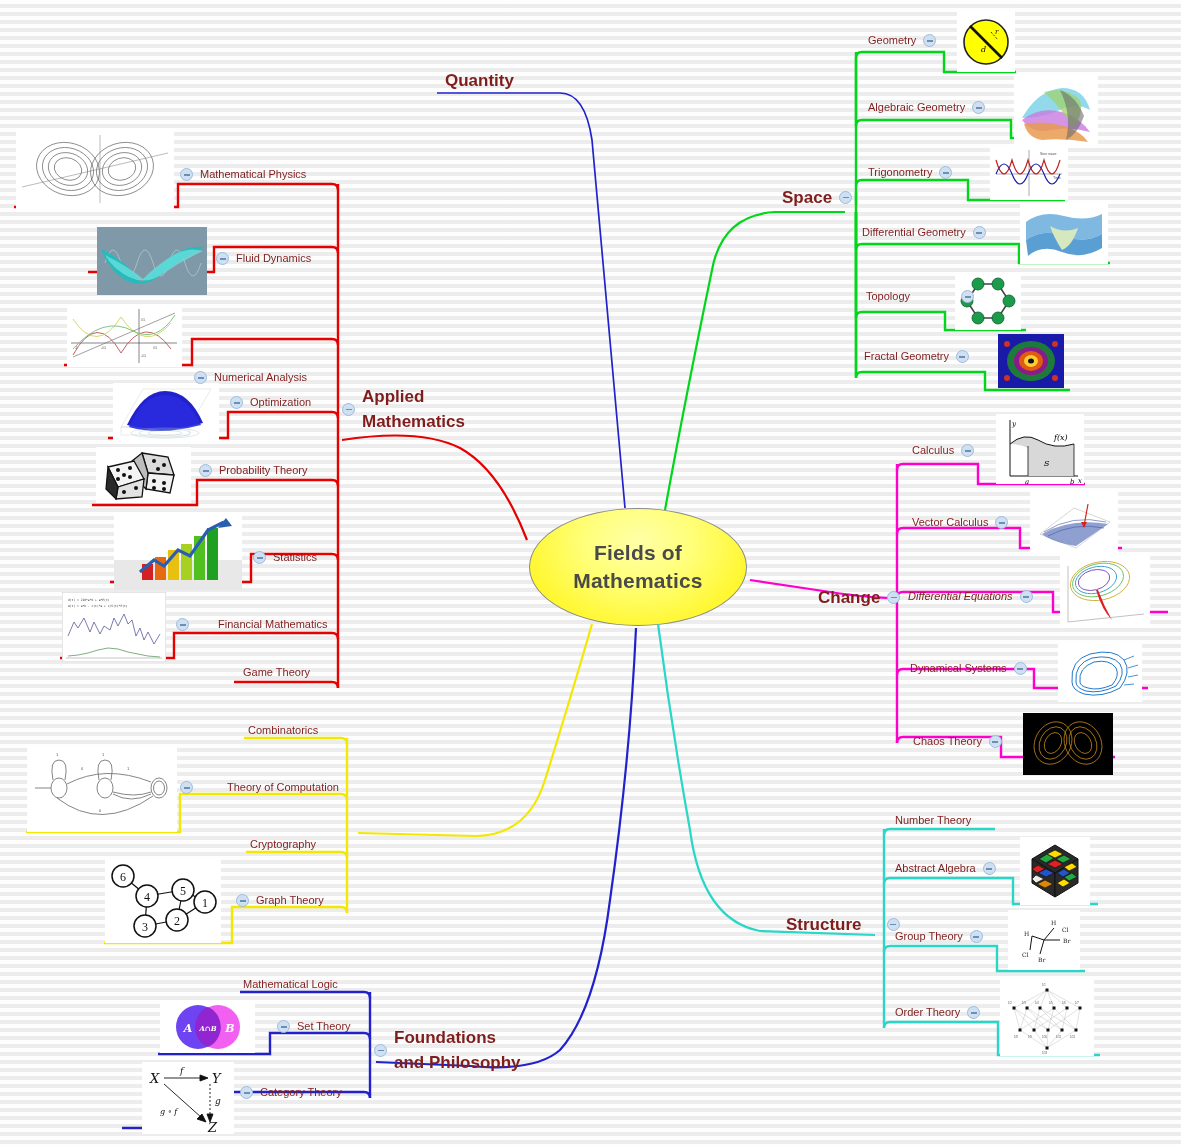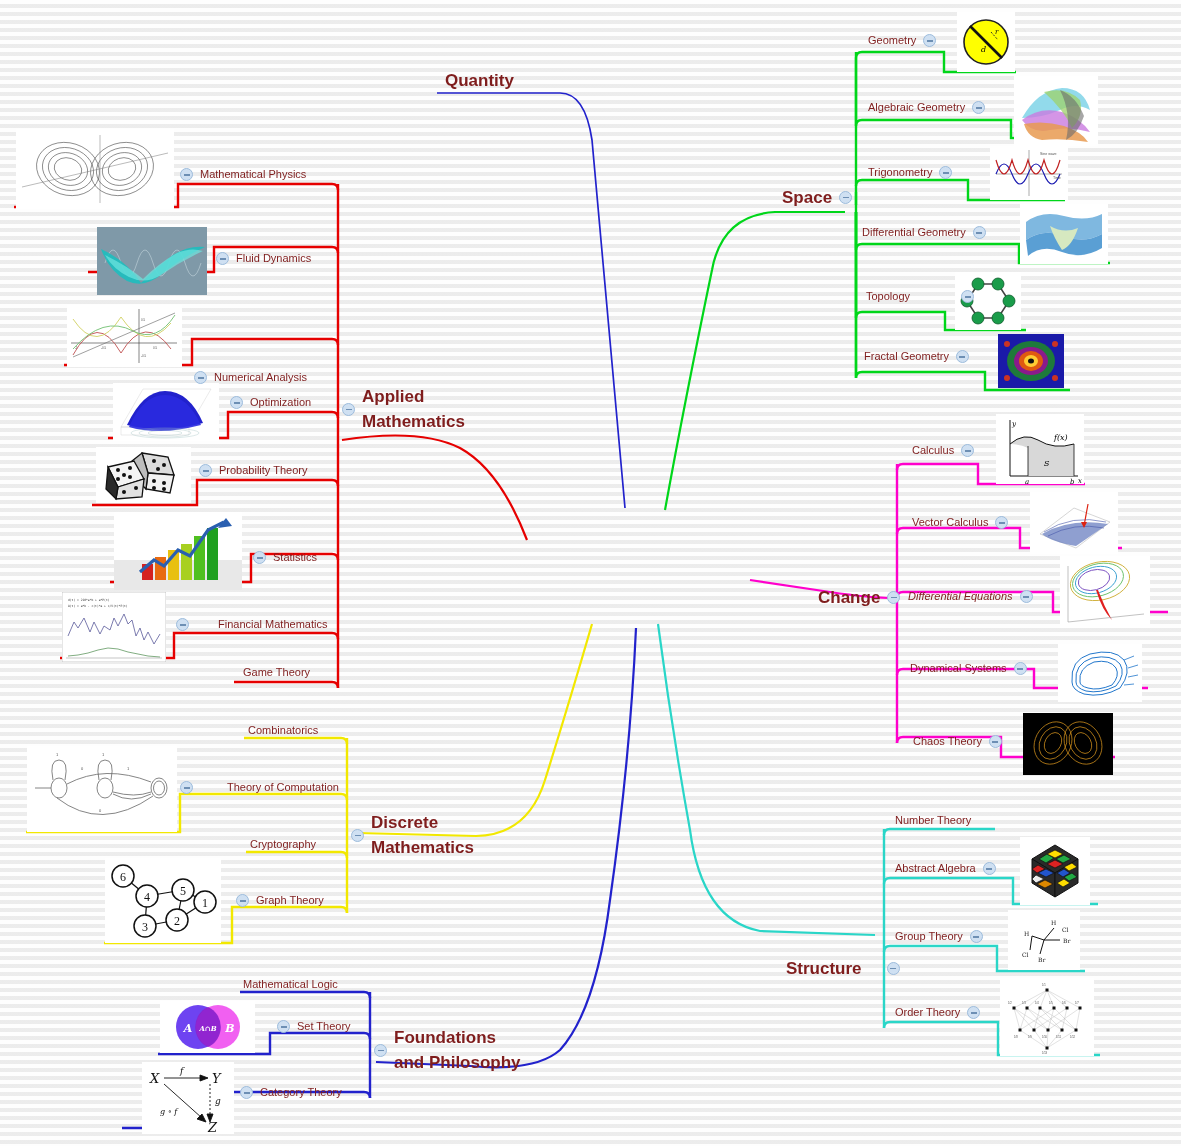--- a/index.html
+++ b/index.html
@@ -651,20 +651,23 @@
             <text x="70" y="21" font-size="13">Y</text>
             <text x="66" y="70" font-size="13">Z</text>
             <text x="38" y="12" font-size="9">f</text>
             <text x="73" y="42" font-size="9">g</text>
             <text x="18" y="52" font-size="8">g ∘ f</text>
           </g>
         </svg>
     </div>
   </div>
 
+  <div class="root-node">
+    <div class="root-label">Fields of<br>Mathematics</div>
+  </div>
 
   <div class="layer-nodes">
 
     <div class="node main right" style="left:445px;top:70px;">
       <span class="lbl">Quantity</span>
     </div>
 
     <div class="node main right" style="left:782px;top:187px;">
       <span class="lbl">Space</span>
       <span class="toggle"></span>
@@ -712,21 +715,21 @@
     </div>
     <div class="node right" style="left:910px;top:662px;">
       <span class="lbl">Dynamical Systems</span>
       <span class="toggle"></span>
     </div>
     <div class="node right" style="left:913px;top:735px;">
       <span class="lbl">Chaos Theory</span>
       <span class="toggle"></span>
     </div>
 
-    <div class="node main right" style="left:786px;top:958px;gap:18px;">
+    <div class="node main right" style="left:786px;top:914px;gap:18px;">
       <span class="lbl">Structure</span>
       <span class="toggle"></span>
     </div>
     <div class="node right" style="left:895px;top:814px;">
       <span class="lbl">Number Theory</span>
     </div>
     <div class="node right" style="left:895px;top:862px;text-align:center;">
       <span class="lbl">Abstract Algebra</span>
       <span class="toggle"></span>
     </div>
@@ -768,24 +771,20 @@
       <span class="lbl">Statistics</span>
     </div>
     <div class="node left" style="left:176px;top:618px;gap:22px;">
       <span class="toggle"></span>
       <span class="lbl">Financial Mathematics</span>
     </div>
     <div class="node left" style="left:243px;top:666px;">
       <span class="lbl">Game Theory</span>
     </div>
 
-    <div class="node main left two-line" style="left:351px;top:811px;">
-      <span class="toggle"></span>
-      <span class="lbl">Discrete Mathematics</span>
-    </div>
     <div class="node left" style="left:248px;top:724px;">
       <span class="lbl">Combinatorics</span>
     </div>
     <div class="node left" style="left:180px;top:781px;gap:27px;">
       <span class="toggle"></span>
       <span class="lbl">Theory of Computation</span>
     </div>
     <div class="node left" style="left:250px;top:838px;">
       <span class="lbl">Cryptography</span>
     </div>

